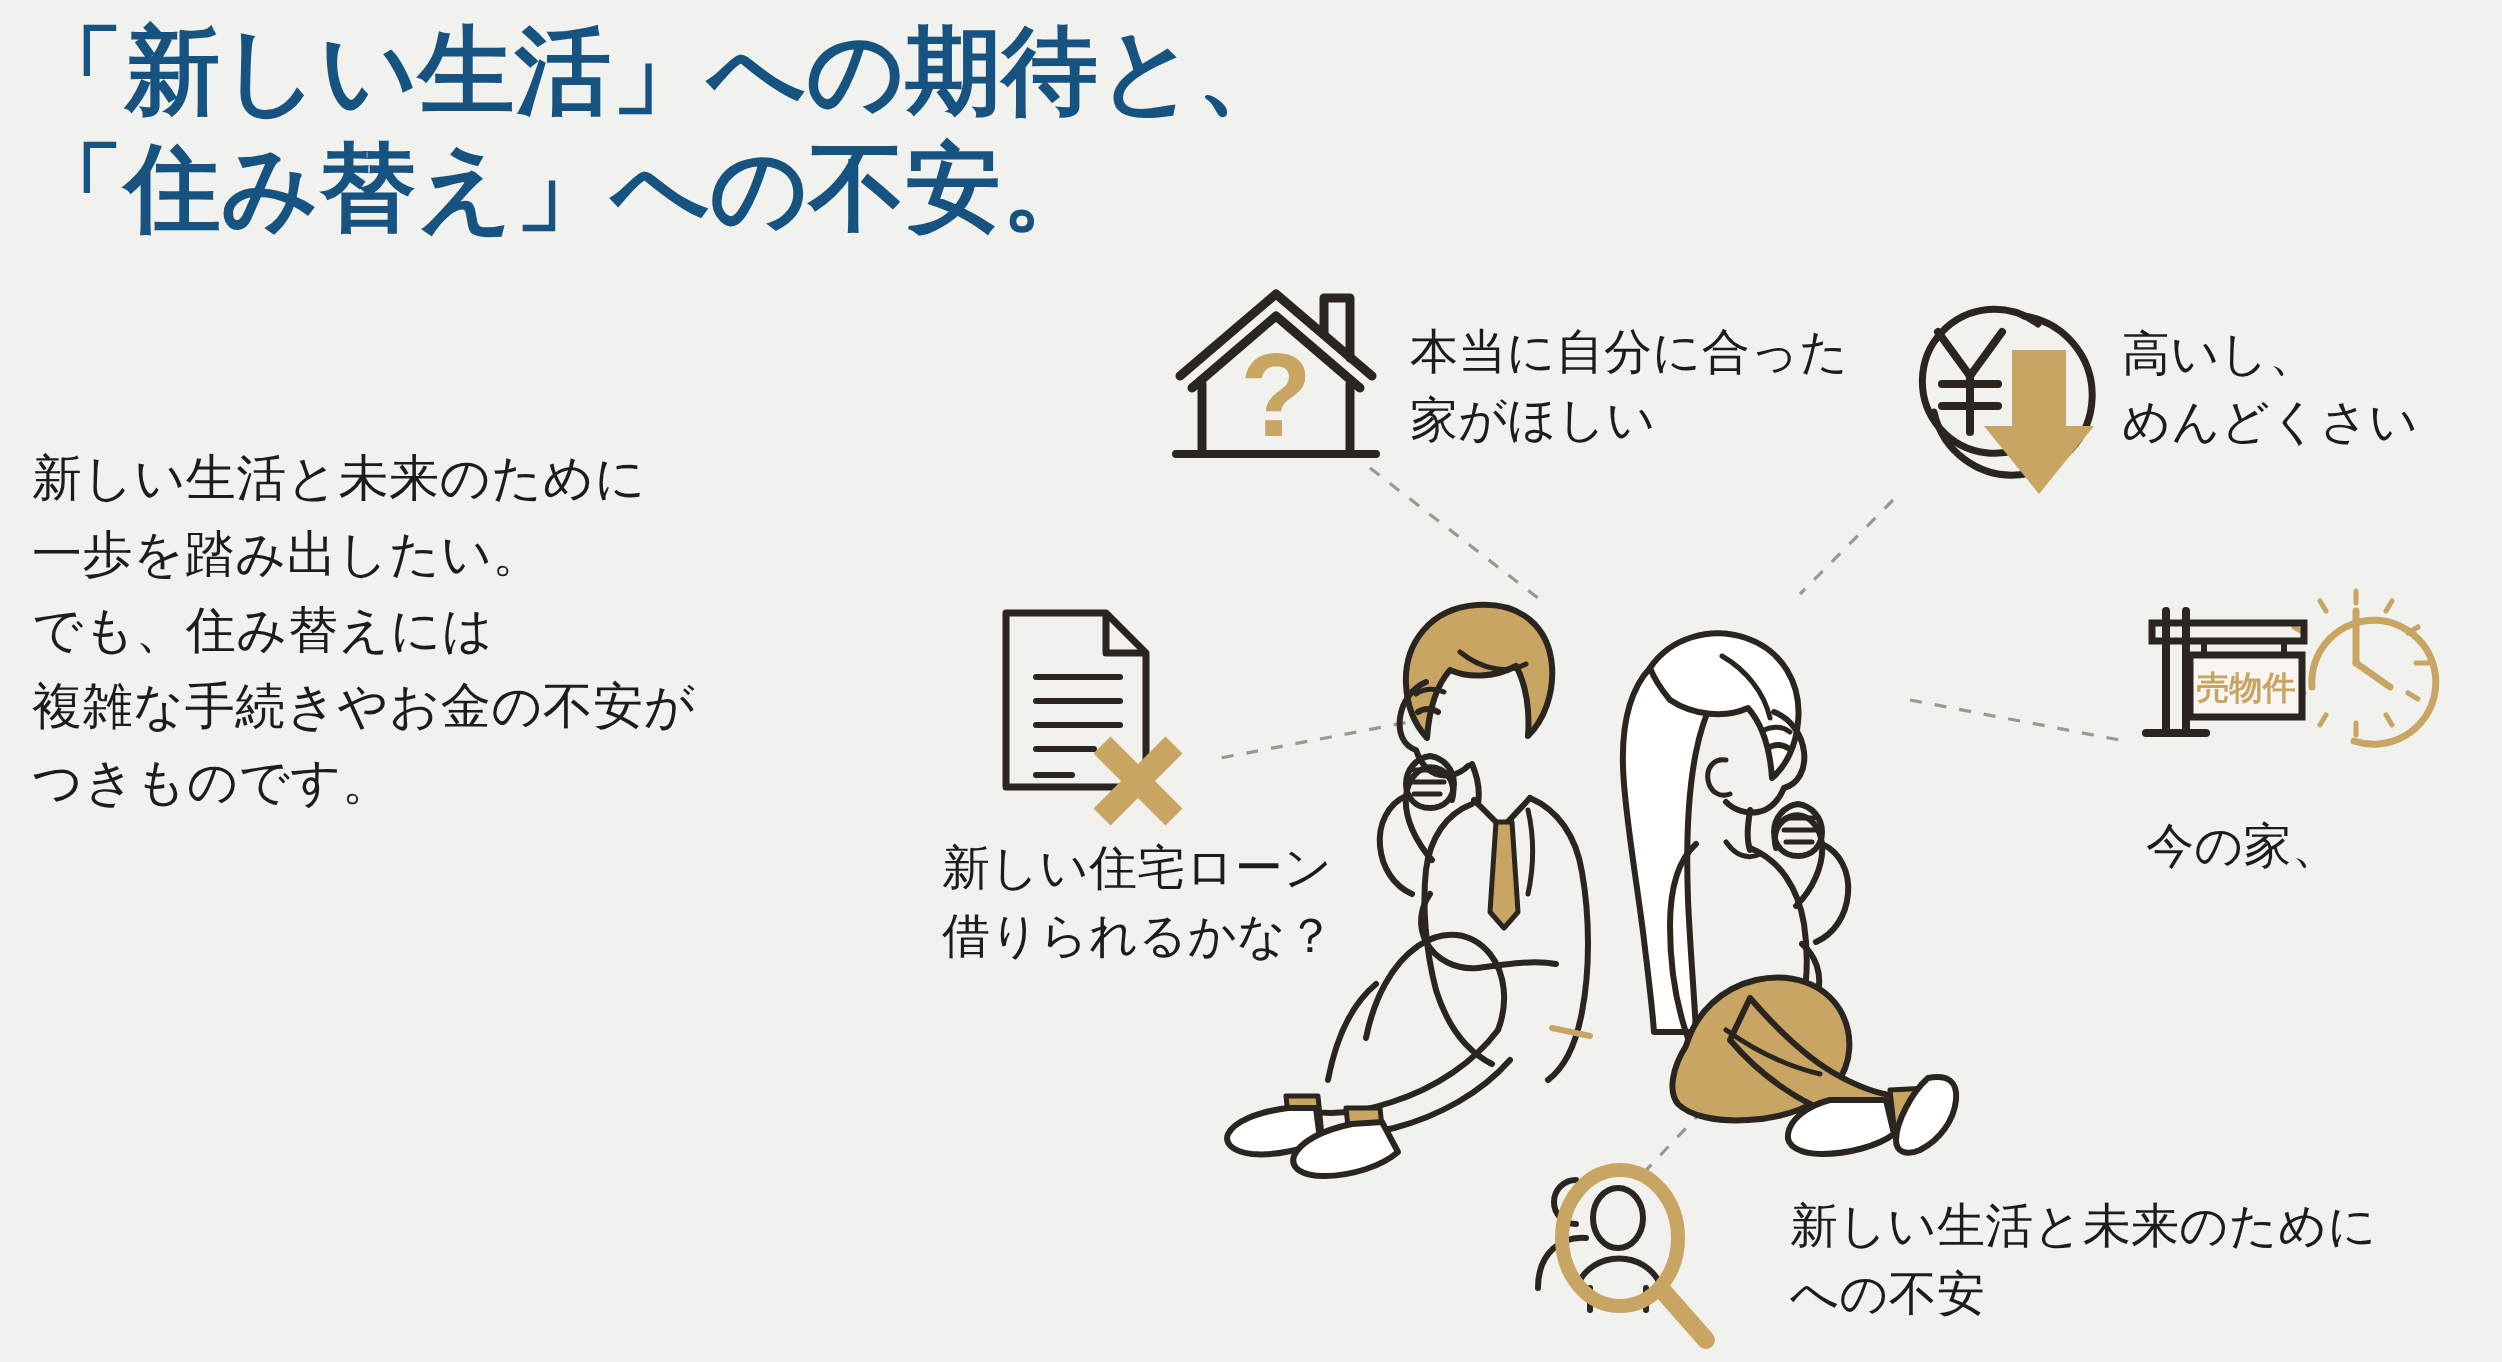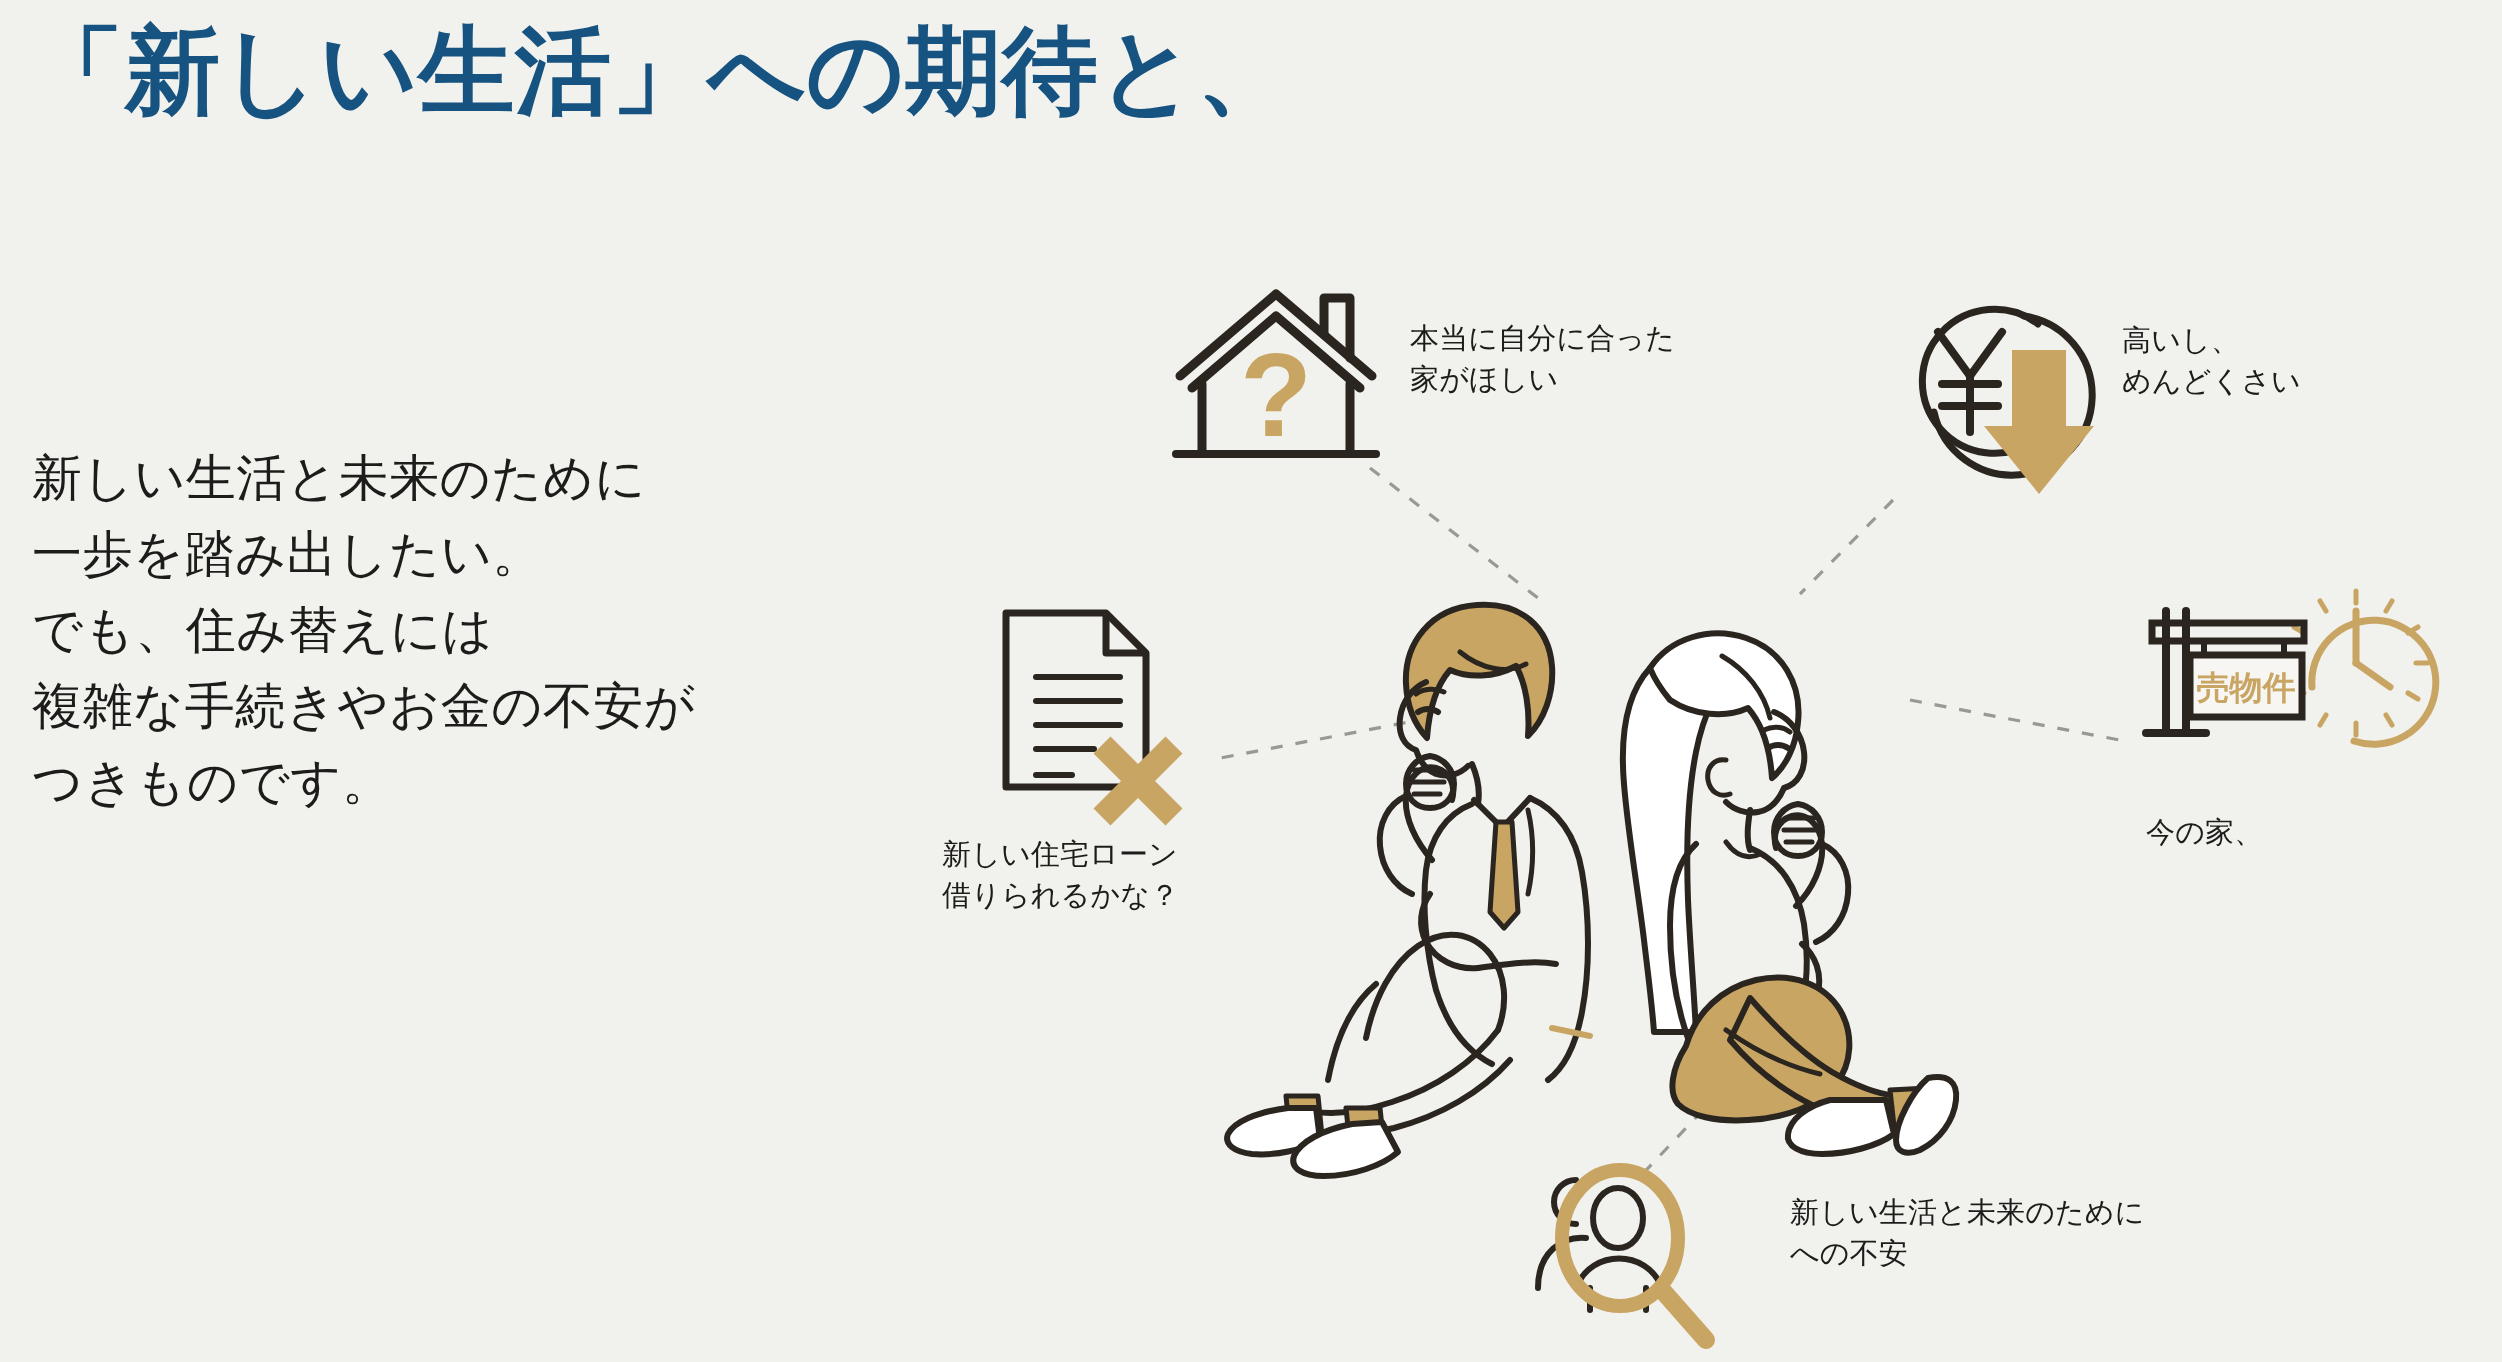--- a/index.html
+++ b/index.html
@@ -43,21 +43,21 @@
     font-weight: 500;
     line-height: 1.52;
     letter-spacing: 0.01em;
   }
   .lede .ld-line { display: block; white-space: nowrap; }
 
   
   .callout-text {
     position: absolute;
     color: #1d1c1a;
-    font-size: 29px;
+    font-size: 48px;
     font-weight: 500;
     line-height: 1.42;
     letter-spacing: 0.005em;
     white-space: nowrap;
   }
   .callout-text span { display: block; }
 
   
   .icon-box { position: absolute; }
   .icon-box svg { display: block; overflow: visible; }
@@ -81,20 +81,21 @@
   }
   #couple svg { display: block; overflow: visible; }
 </style>
 </head>
 <body>
 
 <div id="canvas">
 
   <div class="headline">
     <span class="hl-line">「新しい生活」への期待と、</span>
+    <span class="hl-line">「住み替え」への不安。</span>
   </div>
 
   <div class="lede">
     <span class="ld-line">新しい生活と未来のために</span>
     <span class="ld-line">一歩を踏み出したい。</span>
     <span class="ld-line">でも、住み替えには</span>
     <span class="ld-line">複雑な手続きやお金の不安が</span>
     <span class="ld-line">つきものです。</span>
   </div>
 

